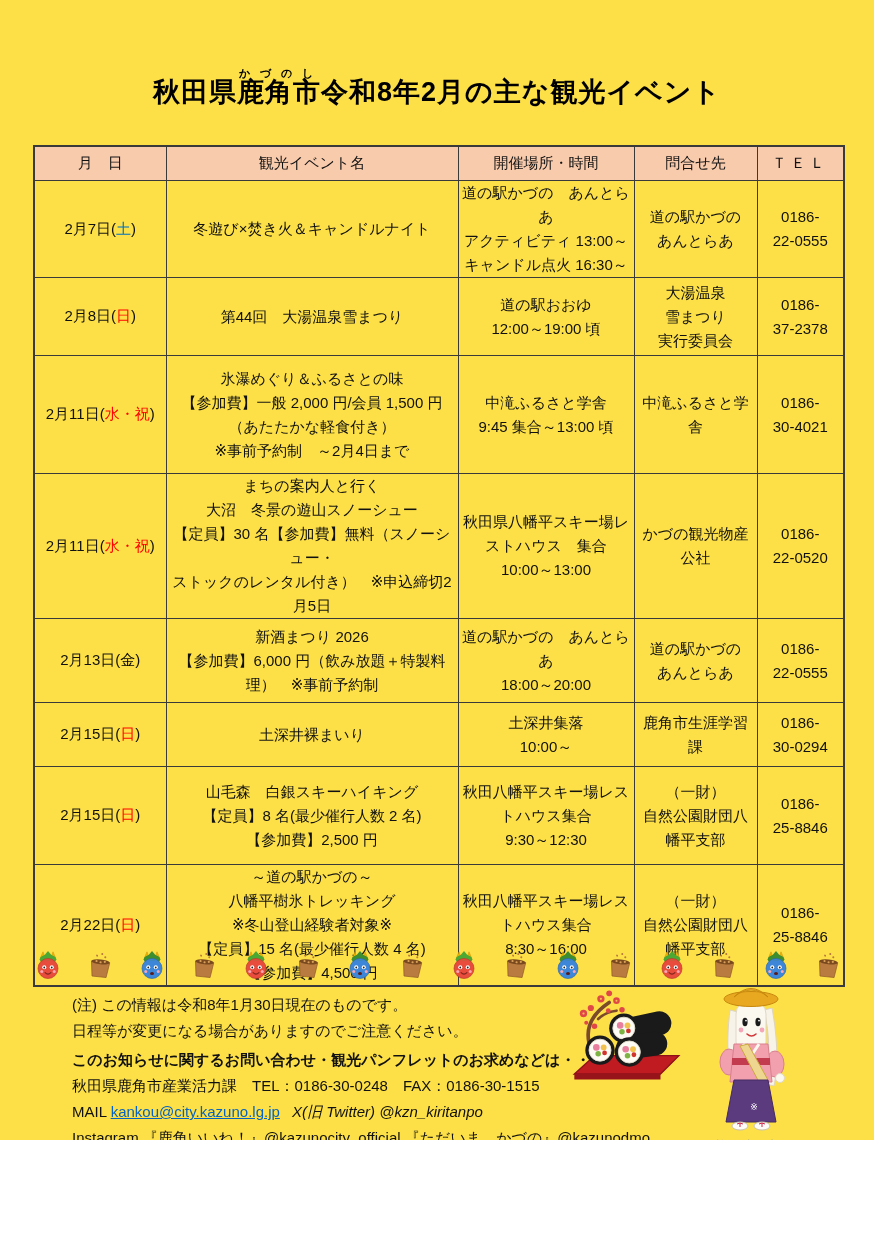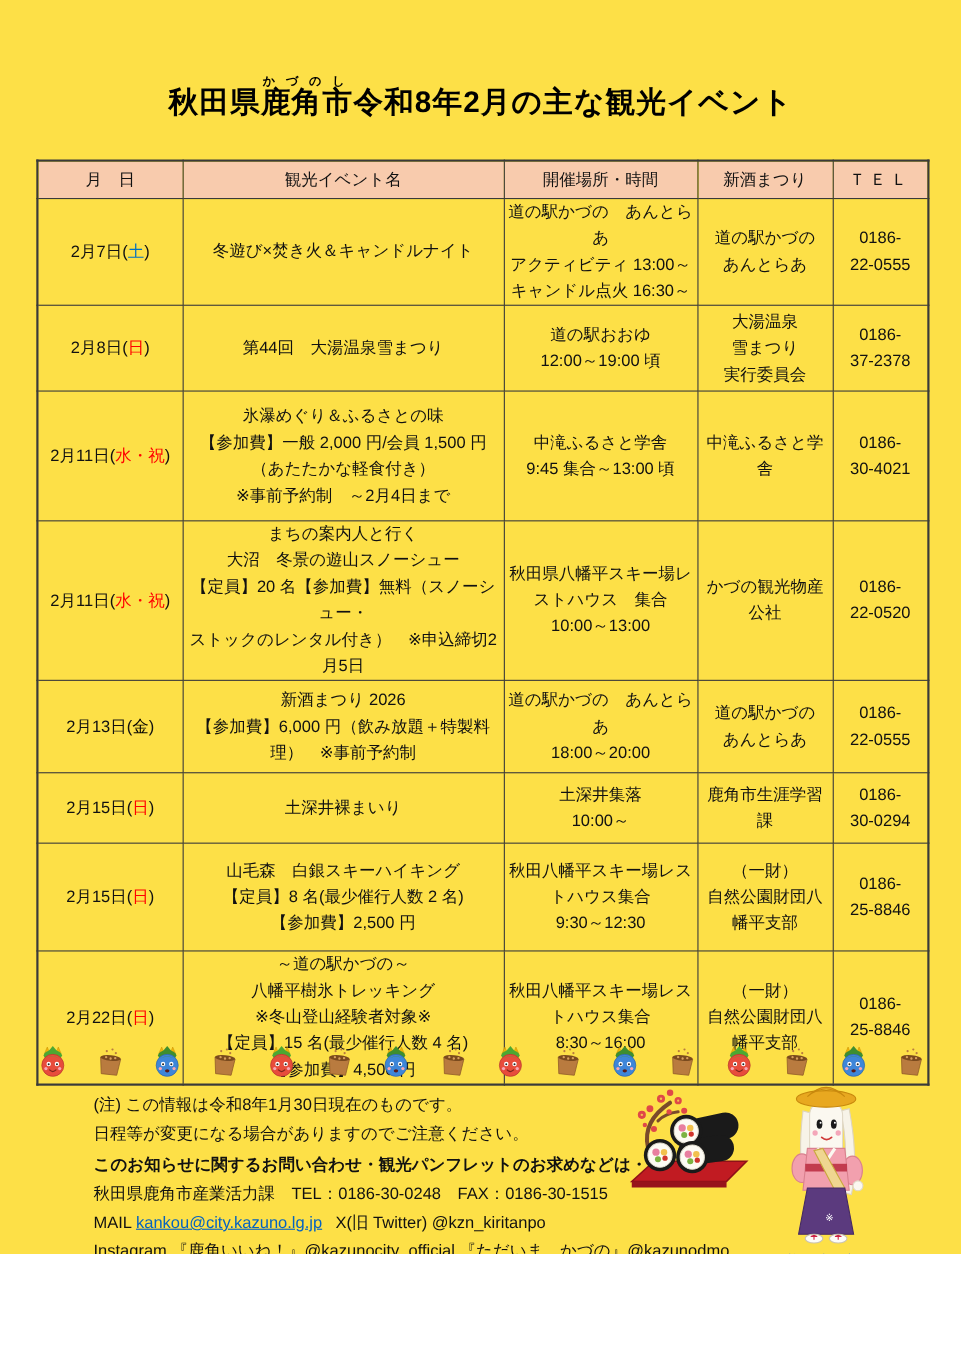--- a/index.html
+++ b/index.html
@@ -23,21 +23,21 @@
   td.c-date{font-size:15.5px;}
   td.c-tel{font-size:15.5px;border-radius:11px;}
 
   
   .deco-strip{position:absolute;left:33px;top:948px;width:810px;height:36px;display:flex;
               justify-content:space-between;align-items:center;}
   .deco{width:30px;height:30px;display:inline-block;}
   .deco svg{width:100%;height:100%;}
 
   
-  .footer{position:absolute;left:85px;top:992px;width:560px;font-size:15px;line-height:26px;color:#111;}
+  .footer{position:absolute;left:72px;top:992px;width:560px;font-size:15px;line-height:26px;color:#111;}
   .footer .row{white-space:nowrap;}
   .footer .bold{font-weight:bold;margin-top:3px;}
   a.mail-link{text-decoration:underline;cursor:pointer;}
   a.travel-link{text-decoration:underline;cursor:pointer;font-size:16.5px;}
   .fb-row{display:flex;align-items:center;gap:12px;margin-top:4px;height:30px;}
   .search-box{display:inline-flex;align-items:stretch;height:26px;}
   .search-input{width:152px;border:1px solid #9a9a9a;border-bottom:2px solid #6a6a6a;background:#fff;
                 font-size:14px;display:inline-flex;align-items:center;padding-left:0;color:#222;text-align:right;}
   .search-btn{width:58px;background:#2D5FA8;color:#fff;border:1px solid #24508f;font-size:12.5px;
               display:inline-flex;align-items:center;justify-content:center;gap:3px;cursor:pointer;}
@@ -62,21 +62,21 @@
         <col style="width:292px">
         <col style="width:176px">
         <col style="width:123px">
         <col style="width:87px">
     </colgroup>
     <tbody>
         <tr>
       <th>月　日</th>
       <th>観光イベント名</th>
       <th>開催場所・時間</th>
-      <th>新酒まつり</th>
+      <th>問合せ先</th>
       <th class="tel-h">ＴＥＬ</th>
     </tr>
     <tr style="height:86px">
       <td class="c-date"><span>2月7日(</span><span style="color: rgb(0, 112, 192);">土</span><span>)</span></td>
       <td class="c-event">
             <span class="line">冬遊び×焚き火＆キャンドルナイト</span>
           </td>
       <td class="c-venue">
             <span class="line">道の駅かづの　あんとらあ</span>
             <span class="line">アクティビティ 13:00～</span>
@@ -128,21 +128,21 @@
       <td class="c-tel">
             <span class="line">0186-</span>
             <span class="line">30-4021</span>
           </td>
     </tr>
     <tr style="height:118px">
       <td class="c-date"><span>2月11日(</span><span style="color: rgb(255, 0, 0);">水・祝</span><span>)</span></td>
       <td class="c-event">
             <span class="line">まちの案内人と行く</span>
             <span class="line">大沼　冬景の遊山スノーシュー</span>
-            <span class="line">【定員】20 名【参加費】無料（スノーシュー・</span>
+            <span class="line">【定員】30 名【参加費】無料（スノーシュー・</span>
             <span class="line">ストックのレンタル付き）　※申込締切2月5日</span>
           </td>
       <td class="c-venue">
             <span class="line">秋田県八幡平スキー場レ</span>
             <span class="line">ストハウス　集合</span>
             <span class="line">10:00～13:00</span>
           </td>
       <td class="c-contact">
             <span class="line">かづの観光物産</span>
             <span class="line">公社</span>
@@ -491,21 +491,21 @@
     </div>
 
   <div class="footer">
     <div class="row">(注) この情報は令和8年1月30日現在のものです。</div>
     <div class="row">日程等が変更になる場合がありますのでご注意ください。</div>
     <div class="row bold">このお知らせに関するお問い合わせ・観光パンフレットのお求めなどは・・・</div>
     <div class="row">秋田県鹿角市産業活力課　TEL：0186-30-0248　FAX：0186-30-1515</div>
     <div class="row">
       <span>MAIL</span>
       <a class="mail-link" style="color: rgb(5, 99, 193);">kankou@city.kazuno.lg.jp</a>
-      <span style="margin-left:8px;">X(旧 Twitter) @kzn_kiritanpo</span>
+      <span style="margin-left:8px;font-style:italic;">X(旧 Twitter) @kzn_kiritanpo</span>
     </div>
     <div class="row">Instagram 『鹿角いいね！』@kazunocity_official 『ただいま、かづの』@kazunodmo</div>
     <div class="fb-row">
       <span>Facebook</span>
       <span class="search-box">
         <span class="search-input">鹿角いいね！</span>
         <span class="search-btn" style="background-color: rgb(45, 95, 168);">
           <svg width="12" height="12" viewBox="0 0 16 16">
               <circle cx="6.5" cy="6.5" r="4.5" fill="none" stroke="#fff" stroke-width="2"></circle>
               <line x1="10" y1="10" x2="14.5" y2="14.5" stroke="#fff" stroke-width="2.4" stroke-linecap="round"></line>

